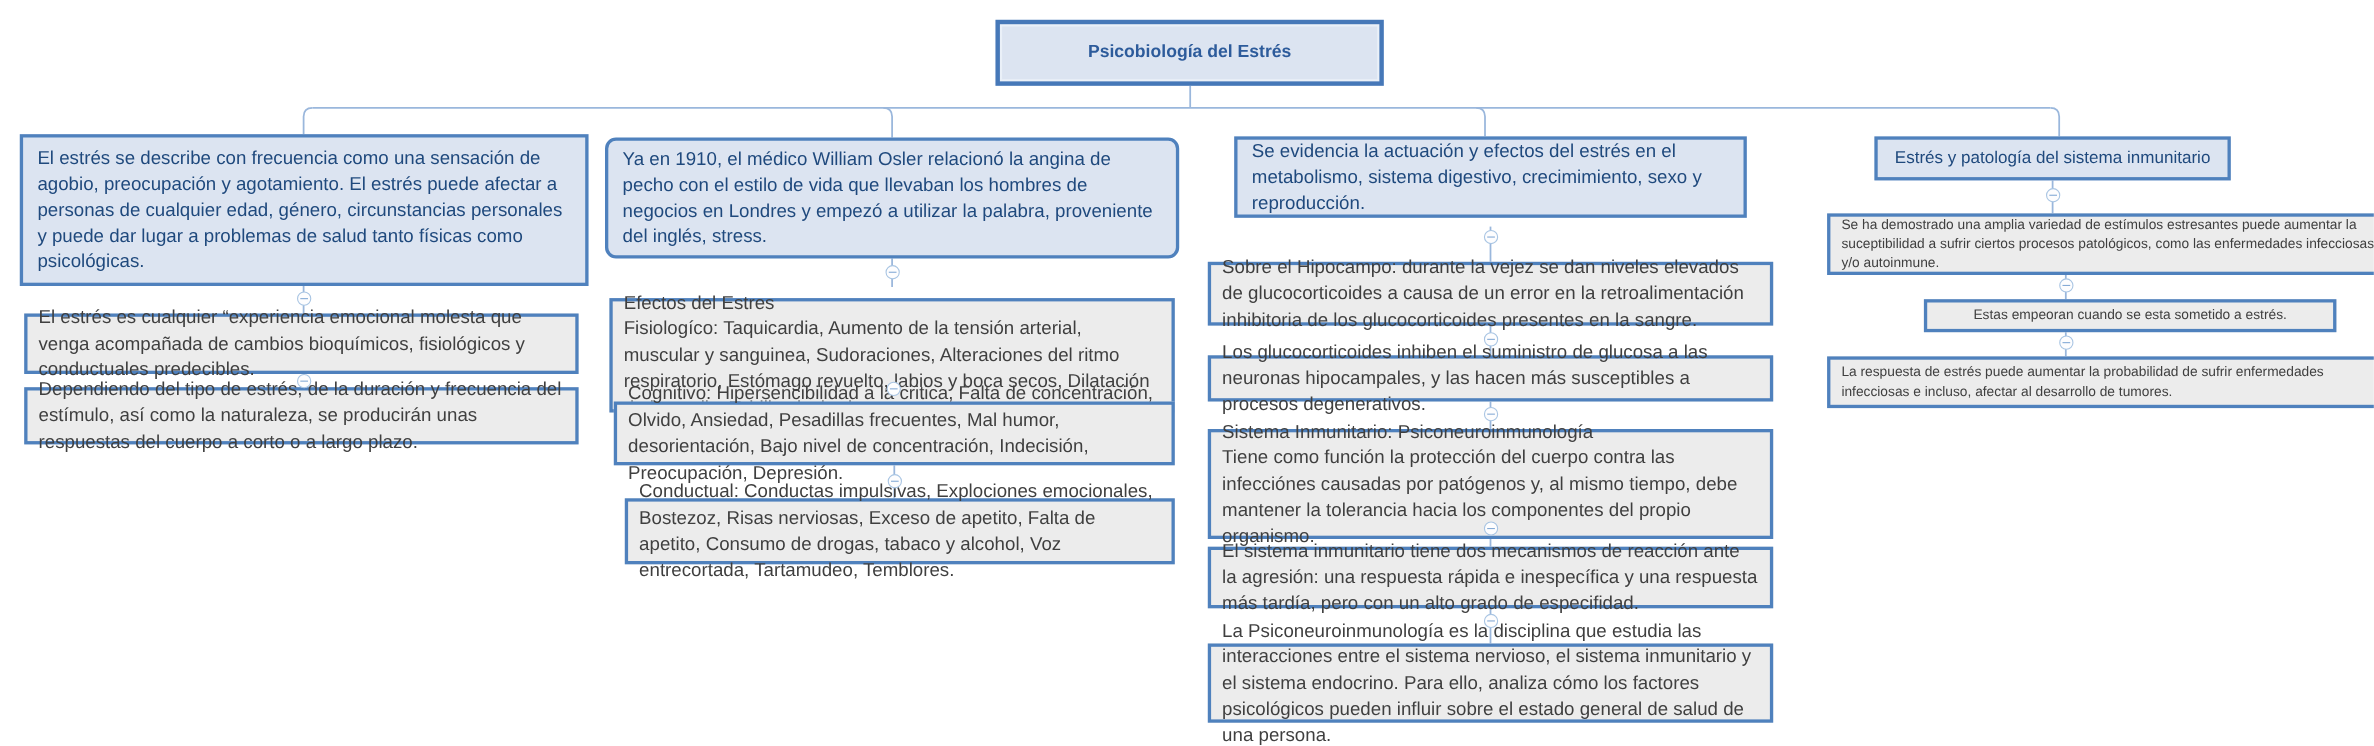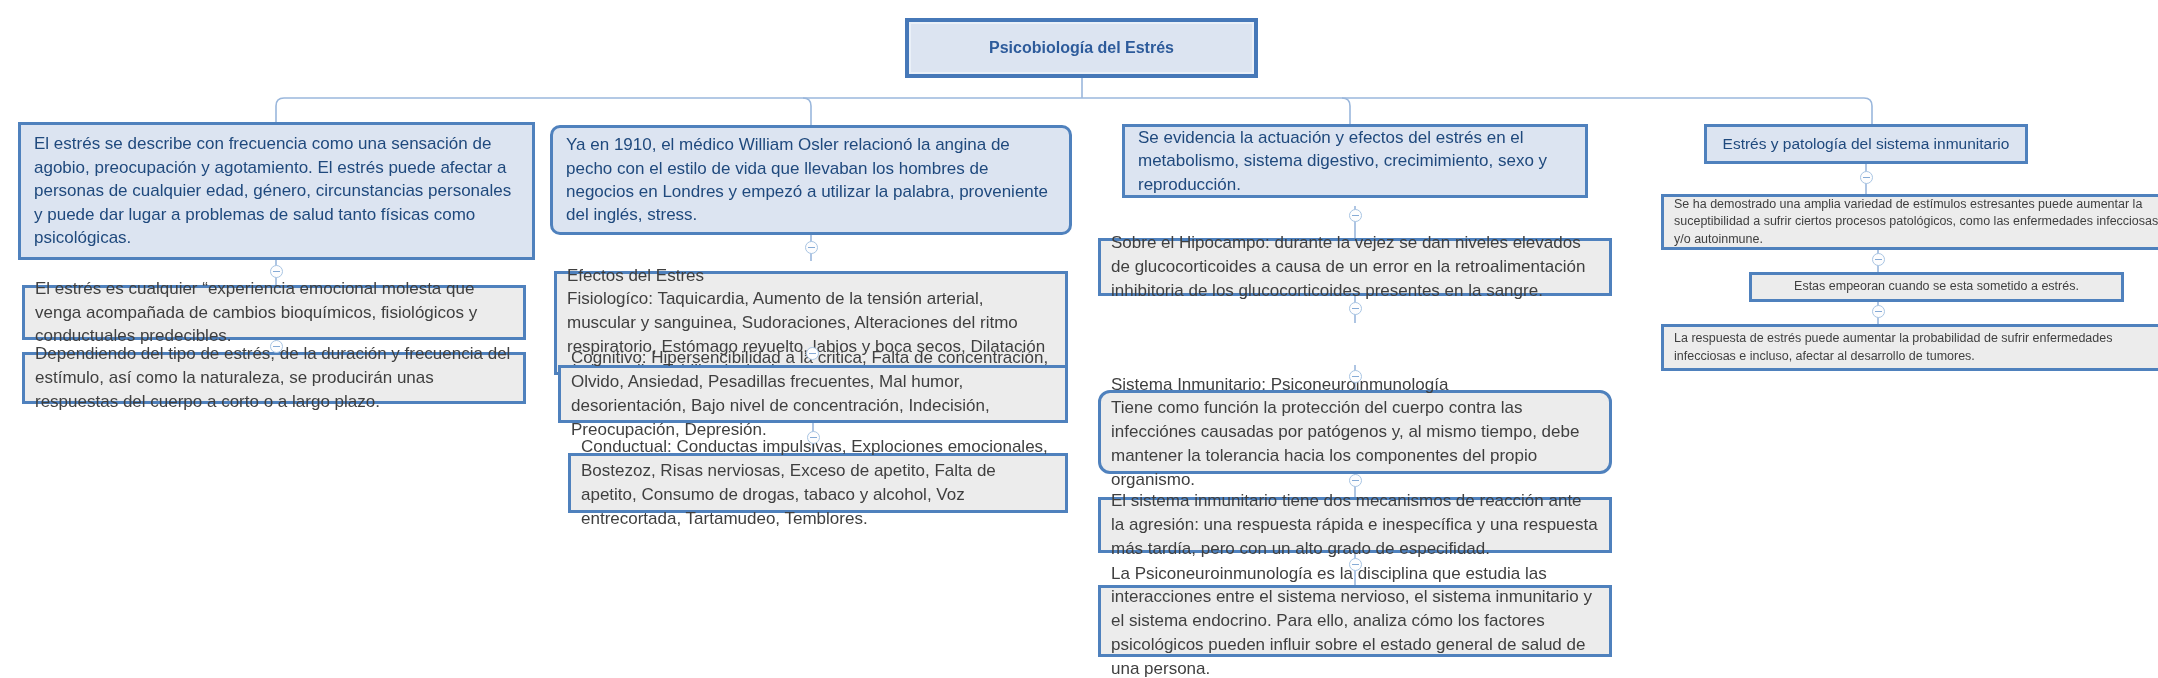--- a/index.html
+++ b/index.html
@@ -116,21 +116,24 @@
   <div class="node l2" style="left:568px;top:453px;width:500px;height:60px;">
     <div class="node-text">Conductual: Conductas impulsivas, Explociones emocionales, Bostezoz, Risas nerviosas, Exceso de apetito, Falta de apetito, Consumo de drogas, tabaco y alcohol, Voz entrecortada, Tartamudeo, Temblores.</div>
   </div>
 
   <div class="node l1" style="left:1122px;top:124px;width:466px;height:74px;">
     <div class="node-text">Se evidencia la actuación y efectos del estrés en el metabolismo, sistema digestivo, crecimimiento, sexo y reproducción.</div>
   </div>
   <div class="node l2" style="left:1098px;top:238px;width:514px;height:58px;">
     <div class="node-text">Sobre el Hipocampo: durante la vejez se dan niveles elevados de glucocorticoides a causa de un error en la retroalimentación inhibitoria de los glucocorticoides presentes en la sangre.</div>
   </div>
-  <div class="node l2" style="left:1098px;top:390px;width:514px;height:84px;border-radius:12px;">
+  <div class="node l2" style="left:1098px;top:323px;width:514px;height:42px;">
+    <div class="node-text">Los glucocorticoides inhiben el suministro de glucosa a las neuronas hipocampales, y las hacen más susceptibles a procesos degenerativos.</div>
+  </div>
+  <div class="node l2" style="left:1098px;top:390px;width:514px;height:100px;">
     <div class="node-text">Sistema Inmunitario: Psiconeuroinmunología
 Tiene como función la protección del cuerpo contra las infecciónes causadas por patógenos y, al mismo tiempo, debe mantener la tolerancia hacia los componentes del propio organismo.</div>
   </div>
   <div class="node l2" style="left:1098px;top:497px;width:514px;height:56px;">
     <div class="node-text">El sistema inmunitario tiene dos mecanismos de reacción ante la agresión: una respuesta rápida e inespecífica y una respuesta más tardía, pero con un alto grado de especifidad.</div>
   </div>
   <div class="node l2" style="left:1098px;top:585px;width:514px;height:72px;">
     <div class="node-text">La Psiconeuroinmunología es la disciplina que estudia las interacciones entre el sistema nervioso, el sistema inmunitario y el sistema endocrino. Para ello, analiza cómo los factores psicológicos pueden influir sobre el estado general de salud de una persona.</div>
   </div>
 

